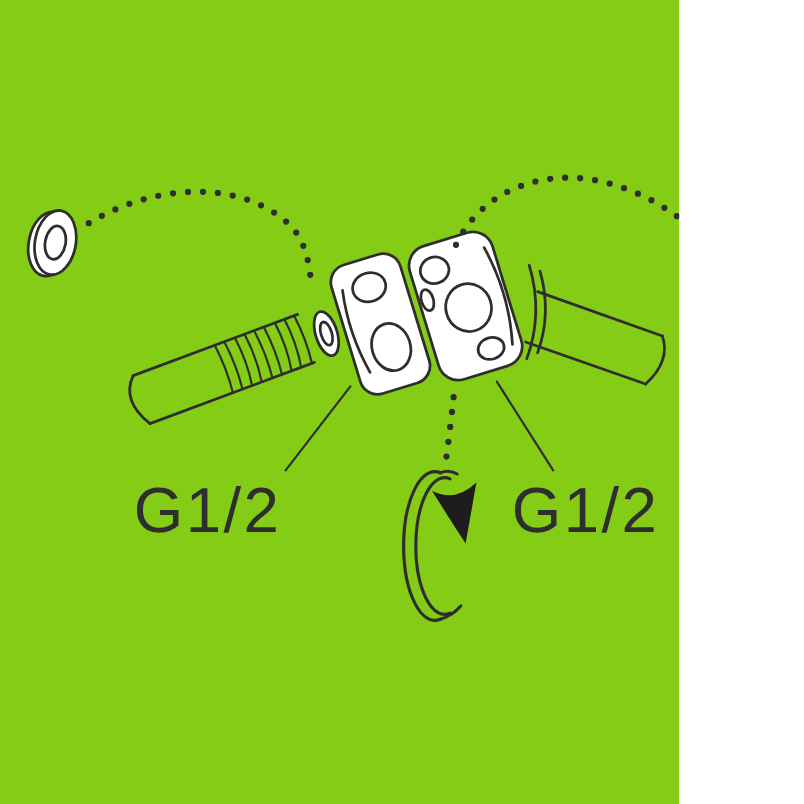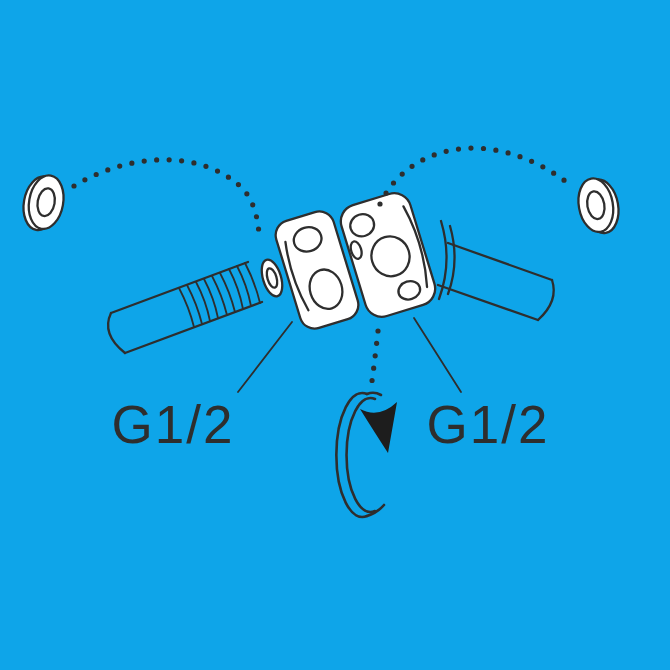--- a/index.html
+++ b/index.html
@@ -1,20 +1,20 @@
 <!DOCTYPE html>
 <html><head>
 <meta charset="utf-8">
 <style>
   html, body { margin: 0; padding: 0; background: #ffffff; }
   .canvas {
     position: relative;
-    width: 670px;
+    width: 566px;
     height: 670px;
-    background: #0ea5e9;
+    background: #84cc16;
     overflow: hidden;
   }
   svg { display: block; }
   .lbl {
     font-family: "Liberation Sans", "DejaVu Sans", sans-serif;
     font-size: 53px;
     font-weight: 400;
     letter-spacing: 2px;
     fill: #2e2e2e;
   }

